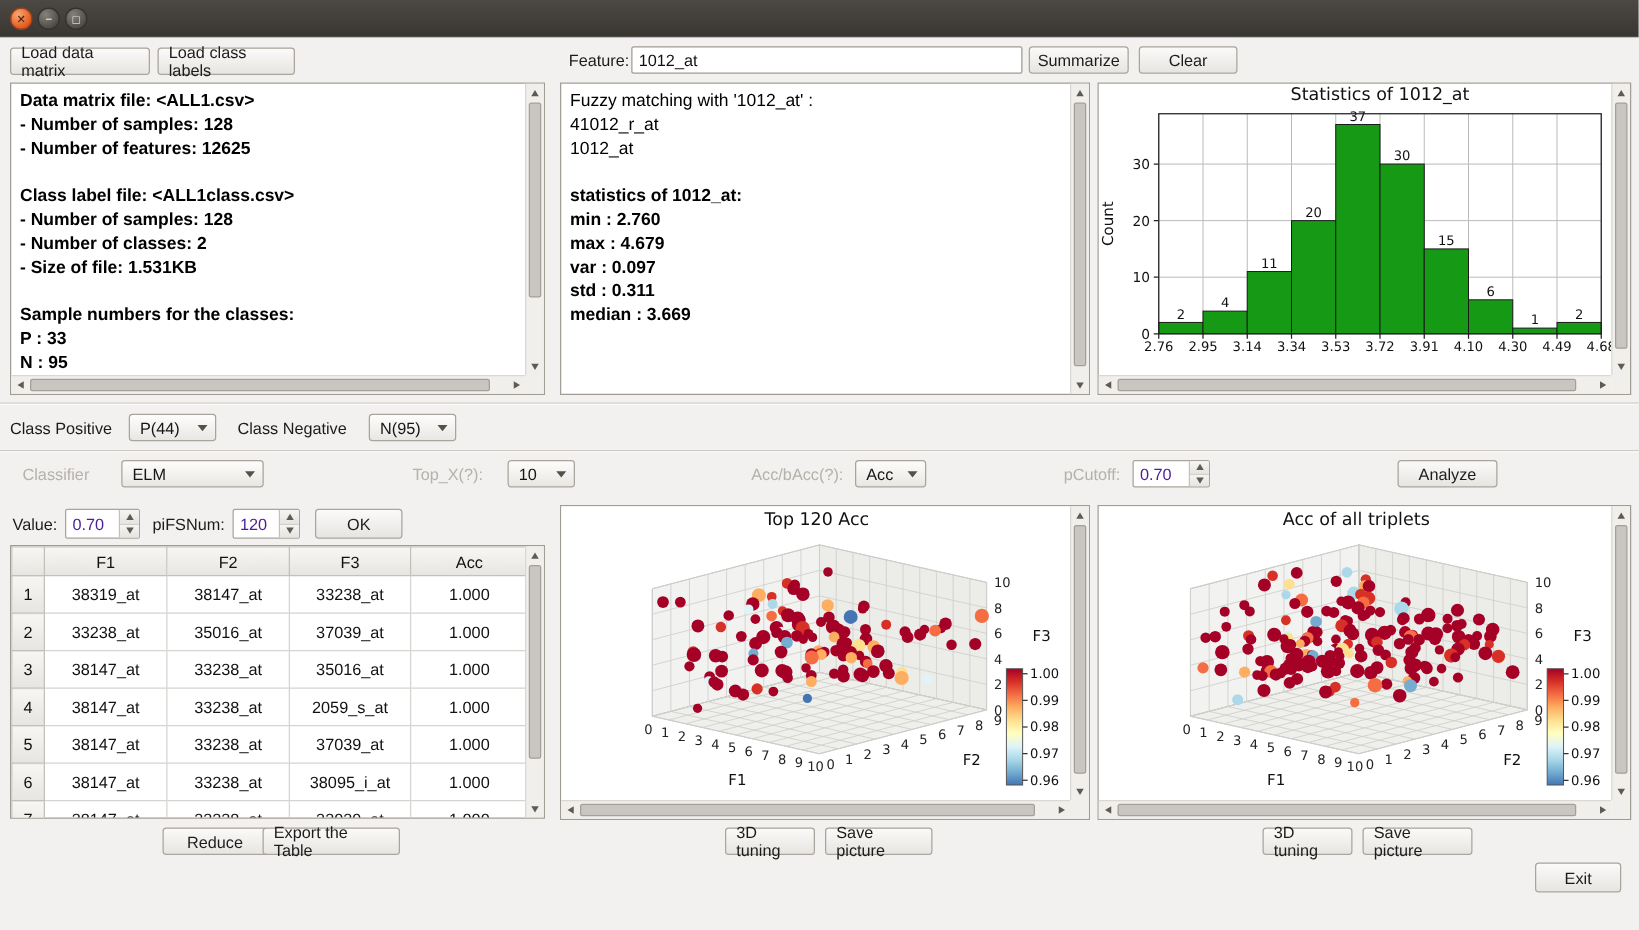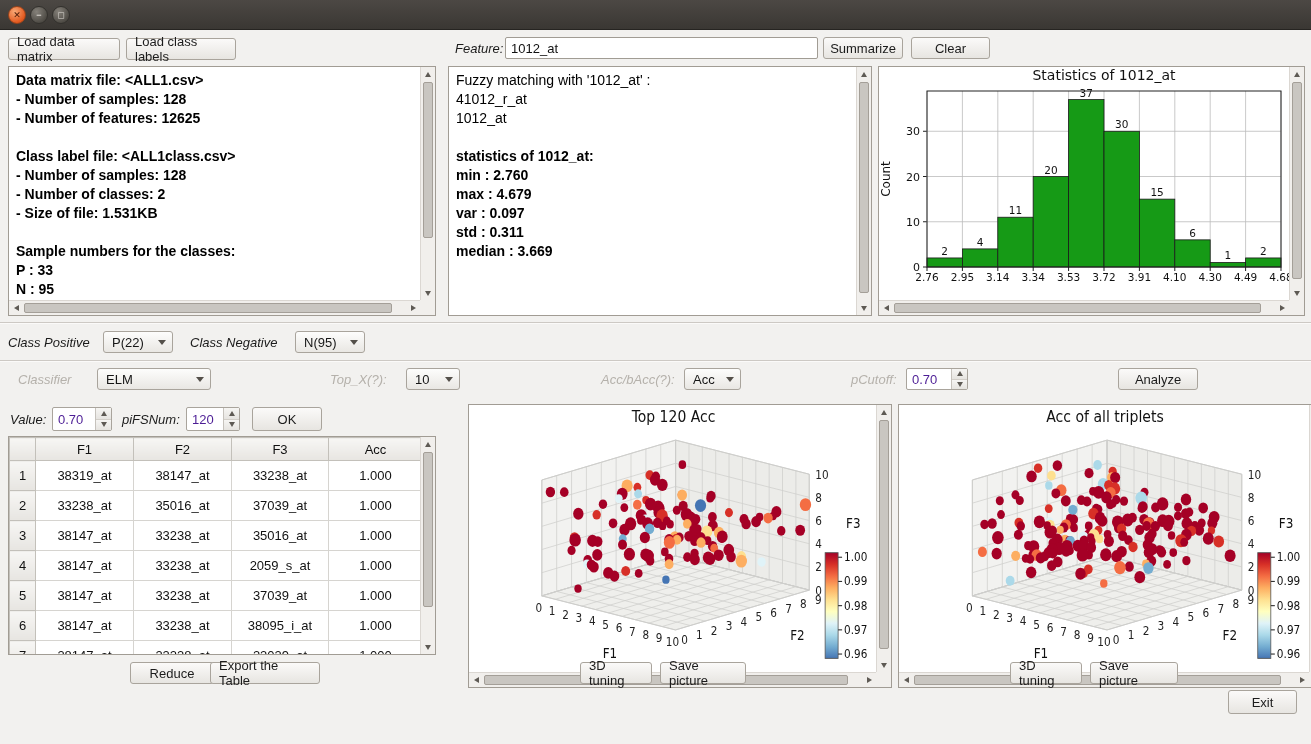--- a/index.html
+++ b/index.html
@@ -9,21 +9,21 @@
   .titlebar{position:absolute;left:0;top:0;width:1311px;height:30px;background:linear-gradient(#4c4844,#3a3733);border-bottom:1px solid #262421;}
   .wb{position:absolute;top:6px;width:18px;height:18px;border-radius:50%;display:flex;align-items:center;justify-content:center;font-size:9px;line-height:1;font-weight:bold;}
   .wb.close{left:8px;background:radial-gradient(circle at 35% 30%,#f8a875,#e2571d 72%);border:1px solid #99431a;color:#4a1a06;}
   .wb.min{left:30px;}.wb.max{left:52px;}
   .wb.min,.wb.max{background:radial-gradient(circle at 35% 30%,#85817a,#4a4741 78%);border:1px solid #33312d;color:#dcd9d3;}
   .title{position:absolute;left:76px;top:0;height:30px;line-height:30px;font-weight:bold;font-size:13px;color:#e2ded6;text-shadow:0 -1px 0 #242220;}
   
   .main{position:absolute;left:0;top:30px;width:1311px;height:714px;background:#f2f1ef;}
   .btn{position:absolute;height:22px;background:linear-gradient(#fbfaf9,#e7e5e1);border:1px solid #a9a49c;border-radius:3px;font-size:13px;color:#1c1c1c;display:flex;align-items:center;justify-content:center;padding:0 8px;}
   .btn.tall{height:24px;}
-  .lbl{position:absolute;font-size:13px;line-height:16px;color:#1b1b1b;white-space:nowrap;font-style:italic;}
+  .lbl{position:absolute;font-size:13px;line-height:16px;color:#1b1b1b;white-space:nowrap;}
   .lbl.dis{color:#b5b1ab;}
   .tinput{position:absolute;height:22px;border:1px solid #a19c94;border-radius:2px;background:#fff;font-size:13px;padding:0 5px;font-family:inherit;color:#111;}
   .tpanel{position:absolute;background:#fff;border:1px solid #a19c94;}
   .tcontent{position:absolute;left:7px;top:4px;right:18px;bottom:2px;overflow:hidden;font-size:14px;line-height:19px;color:#000;}
   .tline.bold{font-weight:bold;}
   .combo{position:absolute;height:22px;background:linear-gradient(#fdfdfc,#e9e7e3);border:1px solid #a9a49c;border-radius:3px;font-size:13px;color:#161616;display:flex;align-items:center;padding:0 20px 0 8px;}
   .carr{position:absolute;right:6px;top:50%;margin-top:-2px;width:0;height:0;border-left:4px solid transparent;border-right:4px solid transparent;border-top:5px solid #54504a;}
   .spin{position:absolute;background:#fff;border:1px solid #a9a49c;border-radius:2px;display:flex;}
   .spin .sval{flex:1;display:flex;align-items:center;padding:0 5px;font-size:13px;color:#4c1d95;}
   .spin .sbtns{width:16px;display:flex;flex-direction:column;border-left:1px solid #c6c2bc;}
@@ -43,21 +43,21 @@
   .sbh .shandle{top:2px;bottom:2px;}
   .sbcorner{position:absolute;width:15px;height:15px;right:0;bottom:0;background:#f1efec;}
   .groove{position:absolute;left:0;right:0;height:2px;border-top:1px solid #cdc9c4;border-bottom:1px solid #fbfaf9;}
   
   .tablewrap{position:absolute;left:8px;top:406px;width:428px;height:219px;border:1px solid #a19c94;background:#fff;overflow:hidden;}
   .tablewrap table{border-collapse:collapse;table-layout:fixed;width:413px;font-size:13px;color:#111;}
   .tablewrap th,.tablewrap td{border:1px solid #d6d4d0;height:30px;text-align:center;overflow:hidden;white-space:nowrap;}
   .tablewrap thead th{background:linear-gradient(#f7f6f4,#e7e5e1);border:1px solid #c3c0ba;font-weight:normal;height:23px;}
   .tablewrap td.rn,.tablewrap th.rn{background:linear-gradient(#f7f6f4,#e7e5e1);border:1px solid #c3c0ba;}
   
-  .plotpanel{position:absolute;top:374px;height:284px;background:#fff;border:1px solid #a19c94;margin-left:20px;}
+  .plotpanel{position:absolute;top:374px;height:252px;background:#fff;border:1px solid #a19c94;}
   .plotpanel svg,.chartpanel svg{position:absolute;left:0;top:0;width:calc(100% - 15px);height:calc(100% - 15px);}
   .chartpanel{position:absolute;background:#fff;border:1px solid #a19c94;}
   svg text{font-family:"DejaVu Sans","Liberation Sans",sans-serif;}
 </style>
 </head>
 <body>
 
 <div>
   <div class="titlebar">
     <div class="wb close">
@@ -241,21 +241,21 @@
             <i class="tri right"></i>
           </div>
       </div>
       <div class="sbcorner"></div>
     </div>
 
     <div class="groove" style="top:292px"></div>
 
     <div class="lbl" style="left:8px;top:305px">Class Positive</div>
     <div class="combo" style="left:103px;top:301px;width:70px">
-      <span>P(22)</span>
+      <span>P(44)</span>
         <i class="carr"></i>
     </div>
     <div class="lbl" style="left:190px;top:305px">Class Negative</div>
     <div class="combo" style="left:295px;top:301px;width:70px">
       <span>N(95)</span>
         <i class="carr"></i>
     </div>
 
     <div class="groove" style="top:330px"></div>
 

